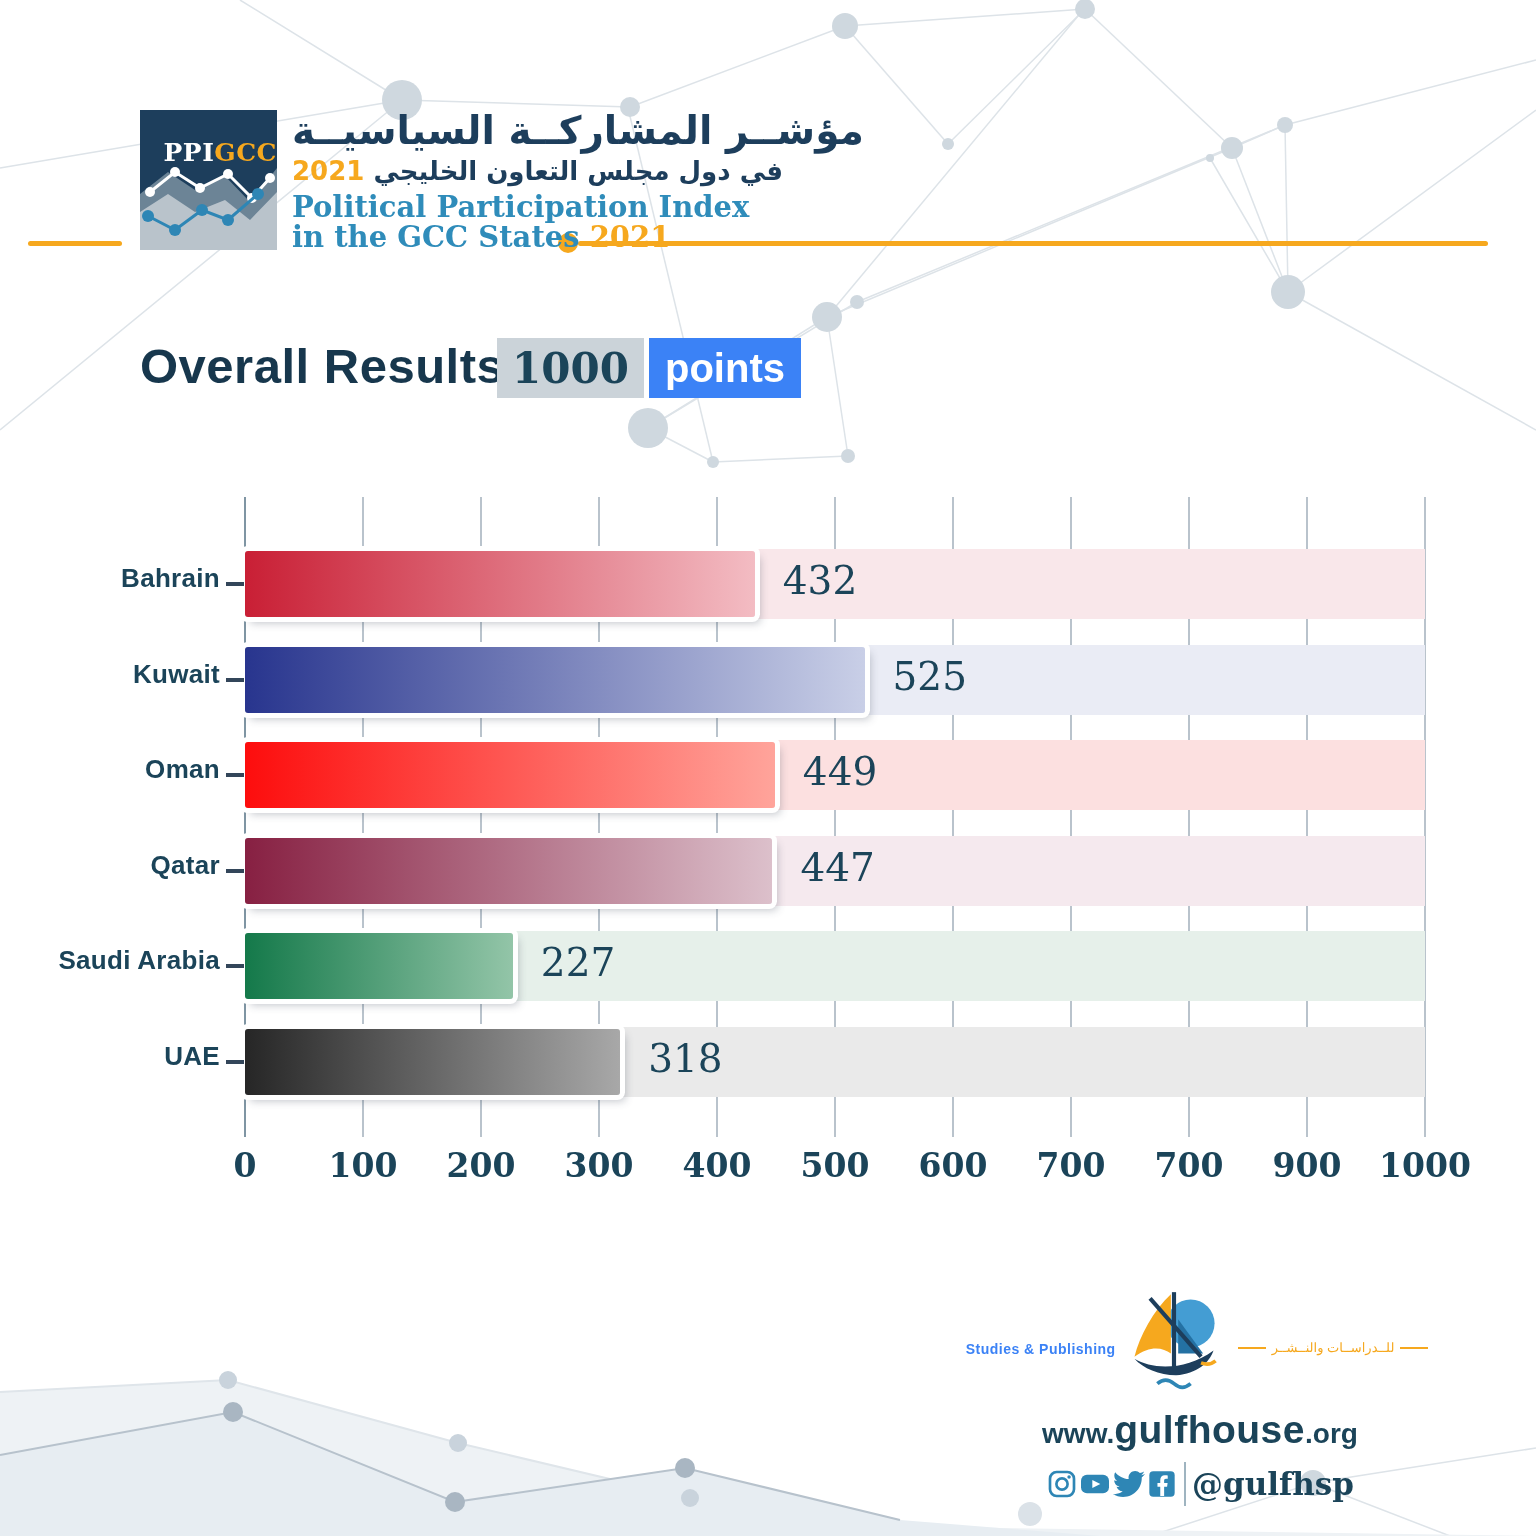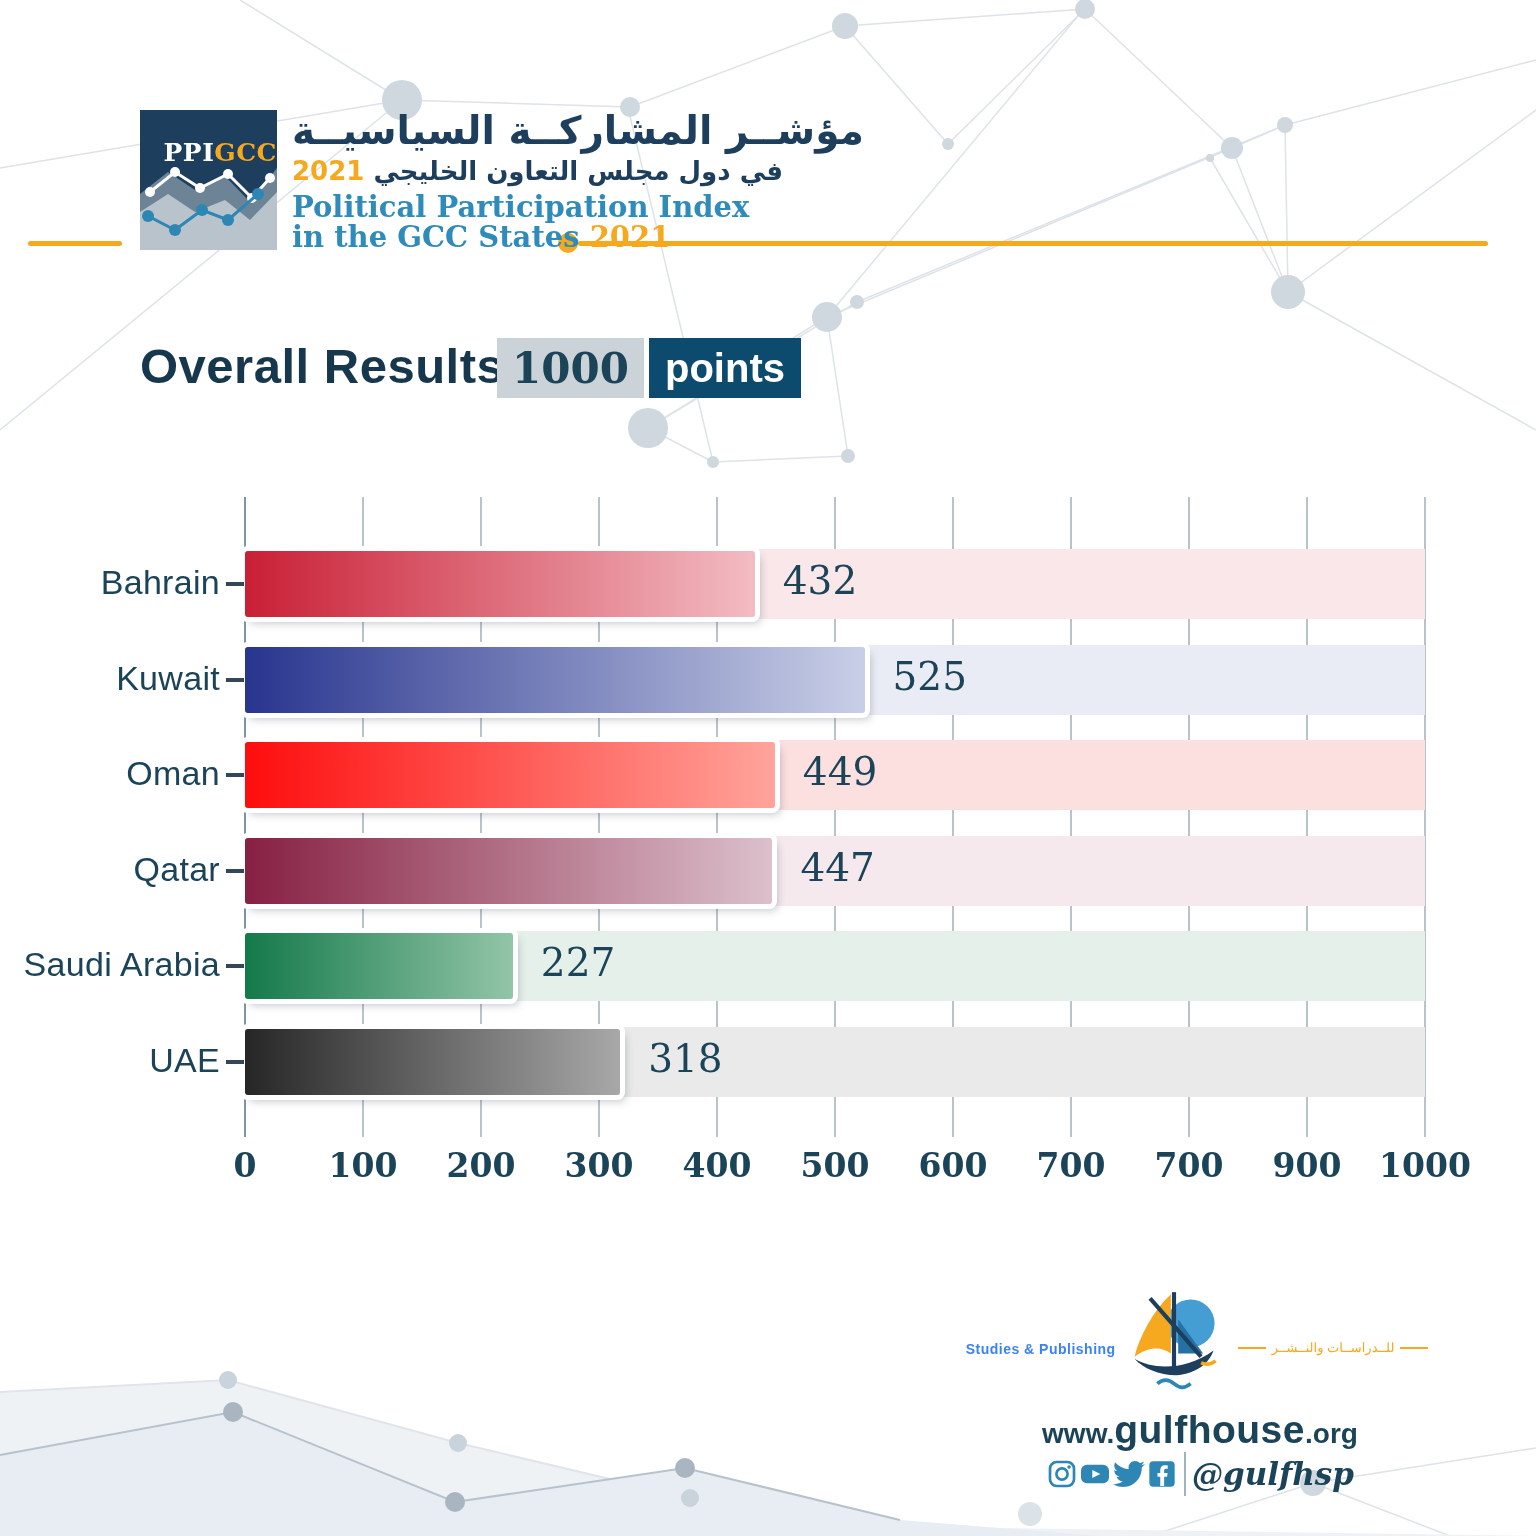--- a/index.html
+++ b/index.html
@@ -23,26 +23,26 @@
   .en-title{font-family:"DejaVu Serif", serif;font-weight:bold;font-size:29px;line-height:1.02;
      color:#2f8cba;margin-top:6px;}
   .en-title .yr{color:#f6a81e;}
   .oline{background:#f6a81e;border-radius:3px;height:5px;}
   #odot{left:558px;top:233px;width:20px;height:20px;border-radius:50%;background:#f6a81e;}
   
   #sec-title{left:140px;top:338px;font-size:49px;font-weight:bold;color:#17374d;letter-spacing:.5px;}
   .scalebox{top:338px;height:60px;display:flex;align-items:center;justify-content:center;}
   #box1000{left:497px;width:147px;background:#cbd3d9;font-family:"DejaVu Serif", serif;
      font-weight:bold;font-size:42px;color:#1b4459;}
-  #boxpts{left:649px;width:152px;background:#0c4a6e;font-size:40px;font-weight:bold;color:#ffffff;}
+  #boxpts{left:649px;width:152px;background:#3b82f6;font-size:40px;font-weight:bold;color:#ffffff;}
   
   #chart{left:0;top:0;width:1536px;height:1536px;}
   .gridline{position:absolute;top:497px;height:640px;width:2px;background:#b9c3cc;}
   .gridline.zero{background:#7f95a3;}
-  .cat-label{position:absolute;width:220px;text-align:right;font-size:34px;font-weight:normal;
+  .cat-label{position:absolute;width:220px;text-align:right;font-size:26px;font-weight:bold;
      color:#1b4459;letter-spacing:.3px;}
   .cat-tick{position:absolute;left:226px;width:18px;height:4px;background:#33465a;}
   .track{position:absolute;left:245px;width:1180px;height:70px;}
   .bar{position:absolute;border-radius:3px;
      box-shadow:0 0 0 5px #ffffff, 5px 6px 9px rgba(50,60,80,.30);}
   .val{position:absolute;font-family:"DejaVu Serif", serif;font-weight:normal;font-size:39px;color:#1b4459;}
   .tick-label{position:absolute;top:1146px;width:120px;margin-left:-60px;text-align:center;
      font-family:"DejaVu Serif", serif;font-weight:bold;font-size:33px;color:#1b4459;}
   
   #footer{left:860px;top:1288px;width:680px;display:flex;flex-direction:column;align-items:center;}
@@ -50,21 +50,21 @@
   #gh-en{text-align:center;margin-top:18px;}
   #gh-en .gh{font-family:"DejaVu Serif", serif;font-weight:bold;font-size:37px;color:#1b4459;letter-spacing:1px;}
   #gh-en .sp{font-size:14px;font-weight:bold;color:#3b82f6;letter-spacing:.5px;}
   #gh-ar{text-align:center;margin-top:14px;}
   #gh-ar .nm{direction:rtl;font-family:"DejaVu Sans", sans-serif;font-weight:bold;font-size:35px;color:#1b4459;}
   #gh-ar .sb{direction:rtl;font-size:13px;color:#f6a81e;border-top:0;}
   .tinyline{display:inline-block;width:28px;height:2px;background:#f6a81e;vertical-align:middle;margin:0 6px;}
   #url{margin-top:16px;color:#1b4459;}
   #url .w{font-size:28px;font-weight:bold;margin-top:44px;}
   #url .g{font-size:39px;font-weight:bold;letter-spacing:.5px;}
-  #social{display:flex;align-items:center;font-style:italic;}
+  #social{margin-top:10px;display:flex;align-items:center;}
   #social .divider{width:2px;height:44px;background:#9fb4c0;margin:0 6px;}
   #handle{font-family:"DejaVu Serif", serif;font-weight:bold;font-size:31px;color:#1b4459;}
   .sicon{display:inline-flex;}
 </style>
 </head>
 <body>
 
 <svg id="net">
   <g stroke="#dde3e8" stroke-width="1.5" fill="none">
     <line x1="0" y1="168" x2="402" y2="100"></line>

